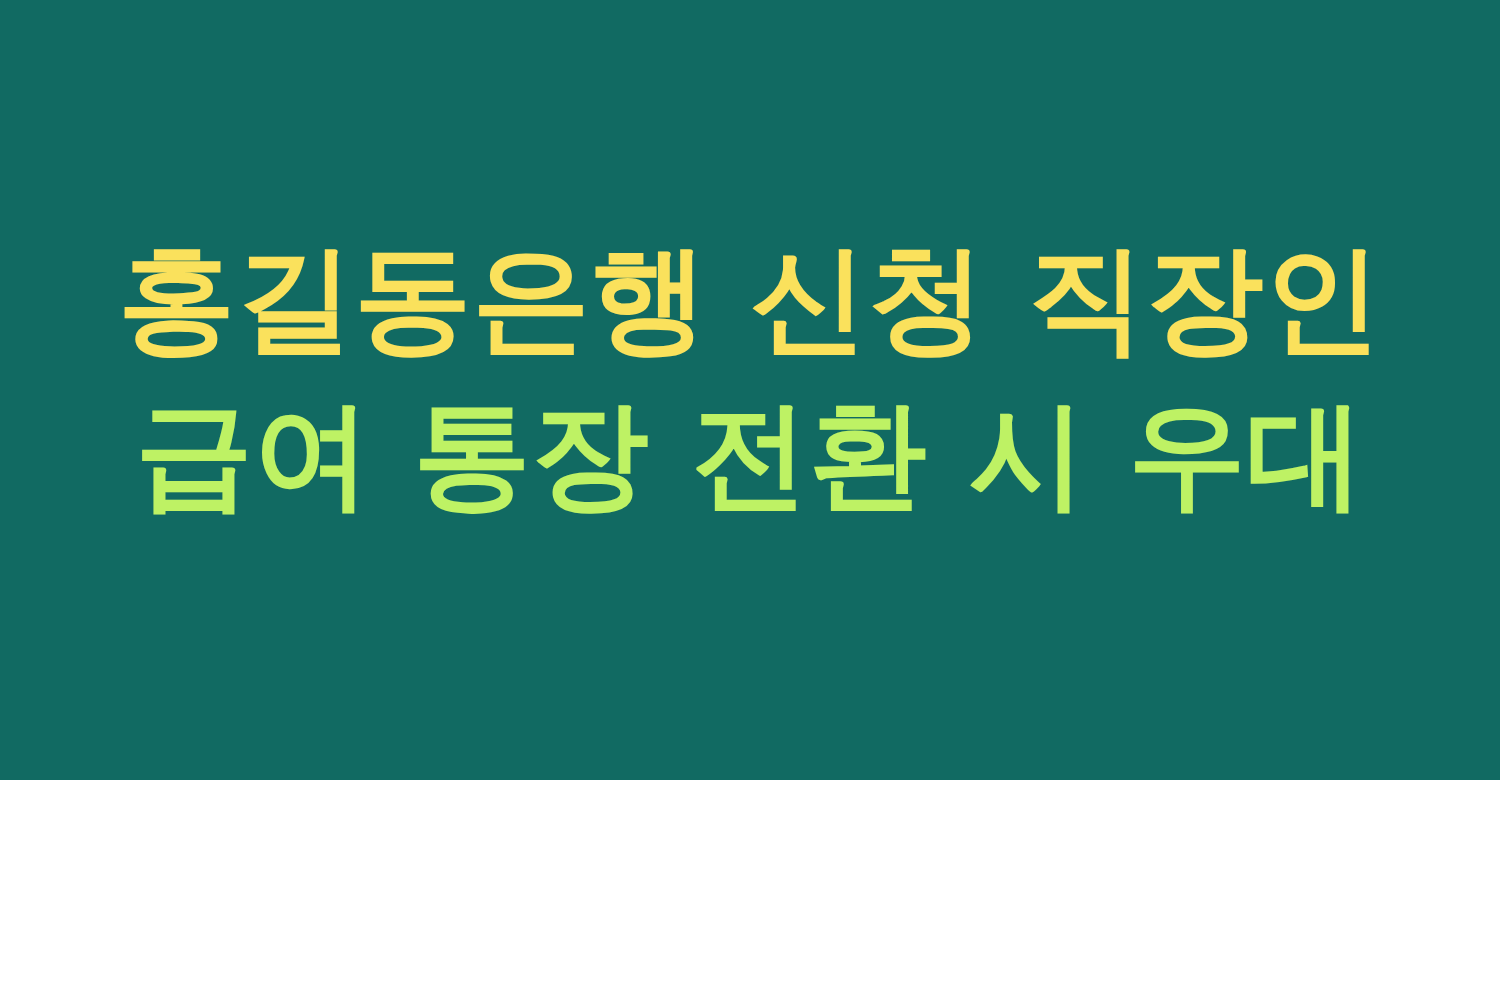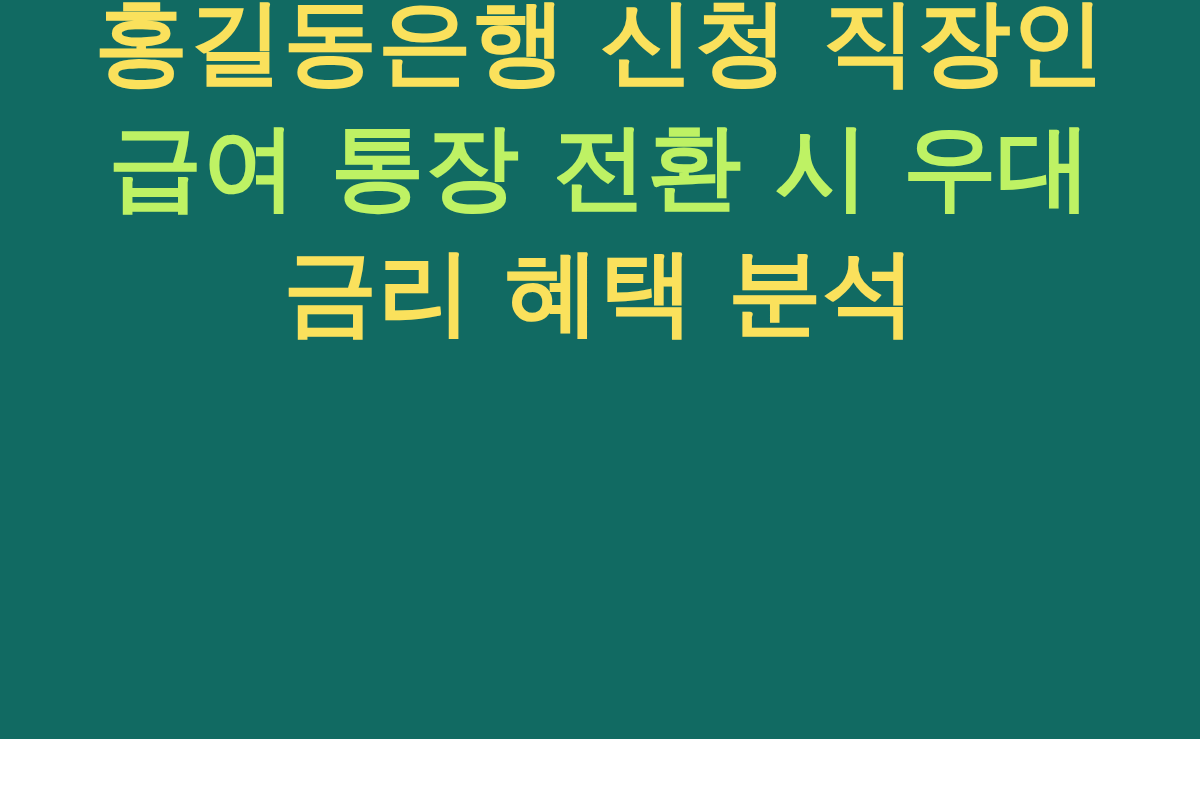--- a/index.html
+++ b/index.html
@@ -11,25 +11,26 @@
   body {
     width: 1200px;
     height: 800px;
     overflow: hidden;
     font-family: "Liberation Sans", sans-serif;
   }
 
   #banner {
     position: relative;
     width: 1200px;
-    height: 739px;
+    height: 624px;
     box-sizing: border-box;
     display: flex;
     flex-direction: column;
     align-items: center;
+    justify-content: center;
     background: #116A62;
     overflow: hidden;
   }
 
   #title-block {
     width: 1060px;
     display: flex;
     flex-direction: column;
     align-items: center;
     justify-content: center;
@@ -56,17 +57,16 @@
 <body>
 
 <div id="banner" style="background: rgb(17, 106, 98);">
 
   <div id="title-block">
 
     <span class="title-line" style="color: rgb(250, 225, 92); text-align: center;">홍길동은행 신청 직장인</span>
 
     <span class="title-line" style="color: #bef264; text-align: center;">급여 통장 전환 시 우대</span>
 
-    <span class="title-line" style="color: rgb(250, 225, 92); text-align: center;">금리 혜택 분석</span>
 
   </div>
 
 </div>
 
 </body></html>

